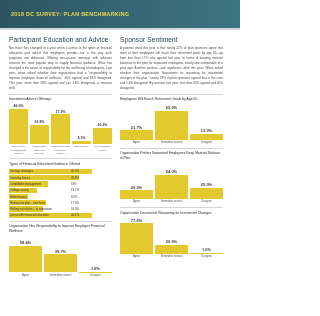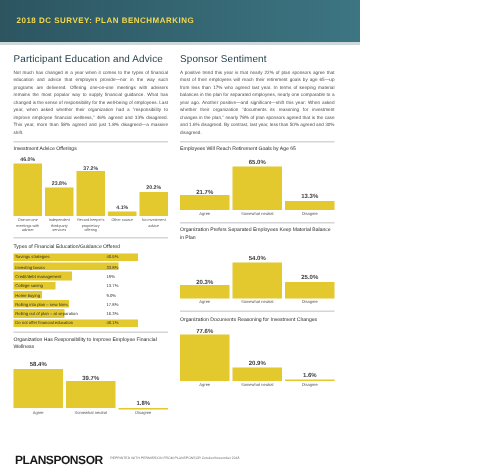--- a/index.html
+++ b/index.html
@@ -287,17 +287,13 @@
           </div>
         </div>
       <div class="vlabels vlabels3">
           <div class="vlabel">Agree</div>
           <div class="vlabel">Somewhat neutral</div>
           <div class="vlabel">Disagree</div>
         </div>
     </div>
   </div>
 
-  <div class="footer">
-    <div class="logo">PLANSPONSOR</div>
-    <div class="footer-note">REPRINTED WITH PERMISSION FROM PLANSPONSOR October/November 2018</div>
-  </div>
 </div>
 
 </body></html>

